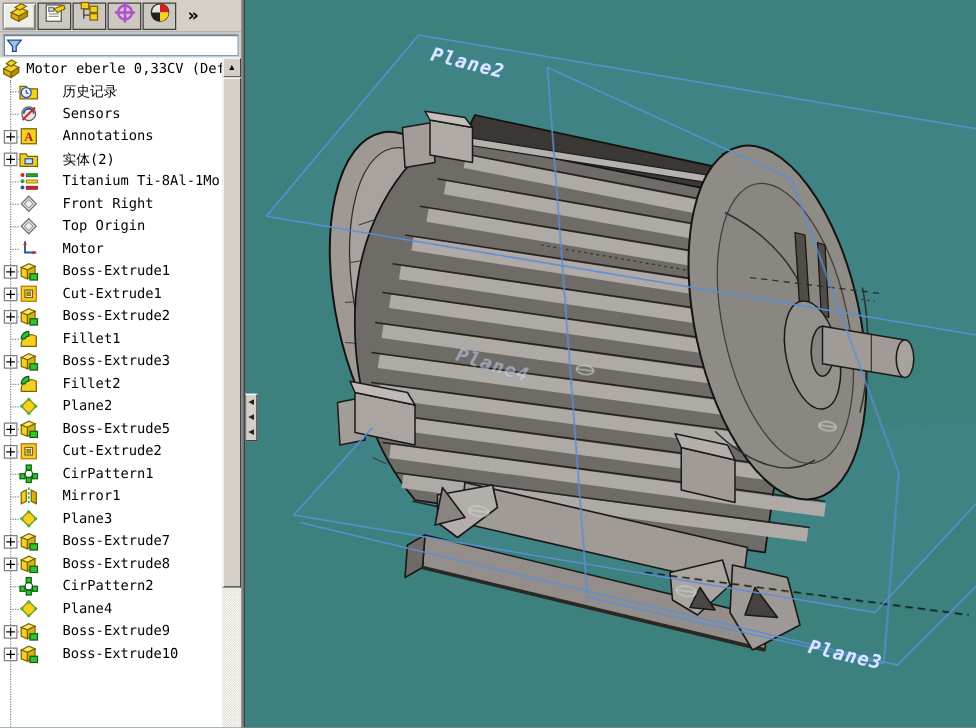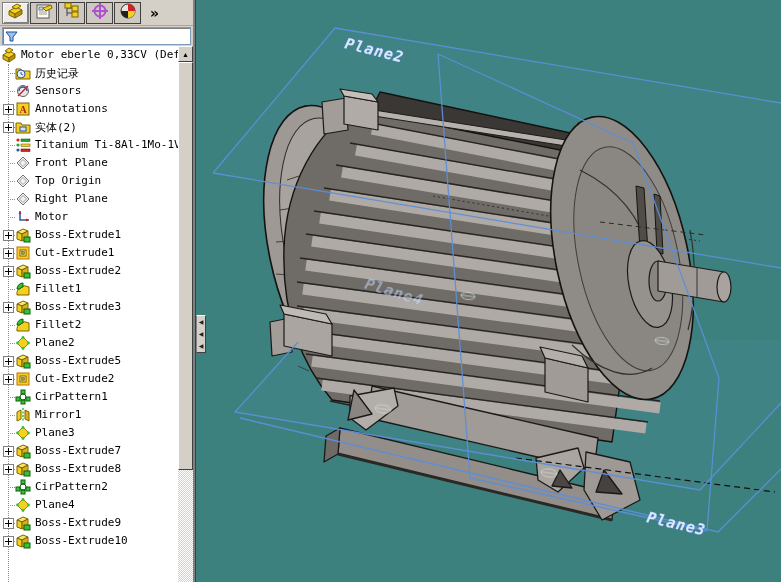--- a/index.html
+++ b/index.html
@@ -30,21 +30,21 @@
   #tree .rail{position:absolute;left:8px;top:18px;bottom:0;width:0;border-left:1px dotted #8a8a8a;}
   .trow{position:relative;height:18px;display:flex;align-items:center;white-space:nowrap;
       font-family:"DejaVu Sans Mono","Liberation Mono",monospace;font-size:11px;color:#000;cursor:default;}
   .trow .stub{position:absolute;left:8px;top:9px;width:7px;border-top:1px dotted #8a8a8a;}
   .expando{position:absolute;left:3px;top:4px;width:9px;height:9px;background:#fff;
       border:1px solid #808080;box-sizing:content-box;z-index:2;}
   .expando:before{content:"";position:absolute;left:1px;top:4px;width:7px;height:1px;background:#000;}
   .expando:after{content:"";position:absolute;left:4px;top:1px;width:1px;height:7px;background:#000;}
   .ticon{position:absolute;left:15px;top:1px;width:16px;height:16px;}
   .ticon svg{display:block;}
-  .tlabel{position:absolute;left:35px;top:2px;}
+  .tlabel{position:absolute;left:50px;top:2px;}
   .trow.root .ticon{left:1px;}
   .trow.root .tlabel{left:21px;}
 
   
   #tree-scrollbar{position:absolute;left:178px;top:46px;width:15px;height:536px;
       background:#fdfcfa;
       background-image:linear-gradient(45deg,#d6d2ca 25%,transparent 25%,transparent 75%,#d6d2ca 75%),
                        linear-gradient(45deg,#d6d2ca 25%,transparent 25%,transparent 75%,#d6d2ca 75%);
       background-size:2px 2px;background-position:0 0,1px 1px;}
   #scroll-up{position:absolute;left:0;top:0;width:15px;height:16px;background:#d4d0c8;
@@ -199,41 +199,31 @@
           <span class="tlabel">Titanium Ti-8Al-1Mo-1V</span>
         </div>
         <div class="trow">
           <span class="stub"></span>
           <span class="ticon">
             <svg width="16" height="16" viewBox="0 0 16 16">
               <path d="M8 2 L14 8 L8 14 L2 8 Z" fill="#f2f0ec" stroke="#707070"></path>
               <path d="M8 4.5 L11.5 8 L8 11.5 L4.5 8 Z" fill="none" stroke="#a0a0a0"></path>
             </svg>
           </span>
-          <span class="tlabel">Front Plane</span>
+          <span class="tlabel">Front Right</span>
         </div>
         <div class="trow">
           <span class="stub"></span>
           <span class="ticon">
             <svg width="16" height="16" viewBox="0 0 16 16">
               <path d="M8 2 L14 8 L8 14 L2 8 Z" fill="#f2f0ec" stroke="#707070"></path>
               <path d="M8 4.5 L11.5 8 L8 11.5 L4.5 8 Z" fill="none" stroke="#a0a0a0"></path>
             </svg>
           </span>
           <span class="tlabel">Top Origin</span>
-        </div>
-        <div class="trow">
-          <span class="stub"></span>
-          <span class="ticon">
-            <svg width="16" height="16" viewBox="0 0 16 16">
-              <path d="M8 2 L14 8 L8 14 L2 8 Z" fill="#f2f0ec" stroke="#707070"></path>
-              <path d="M8 4.5 L11.5 8 L8 11.5 L4.5 8 Z" fill="none" stroke="#a0a0a0"></path>
-            </svg>
-          </span>
-          <span class="tlabel">Right Plane</span>
         </div>
         <div class="trow">
           <span class="stub"></span>
           <span class="ticon">
             <svg width="16" height="16" viewBox="0 0 16 16">
               <path d="M5 2 V11 H14" fill="none" stroke="#2a55a0" stroke-width="1.5"></path>
               <path d="M5 2 L3.5 5 L6.5 5 Z" fill="#d42020"></path>
               <path d="M14 11 L11 9.5 L11 12.5 Z" fill="#d42020"></path>
             </svg>
           </span>

